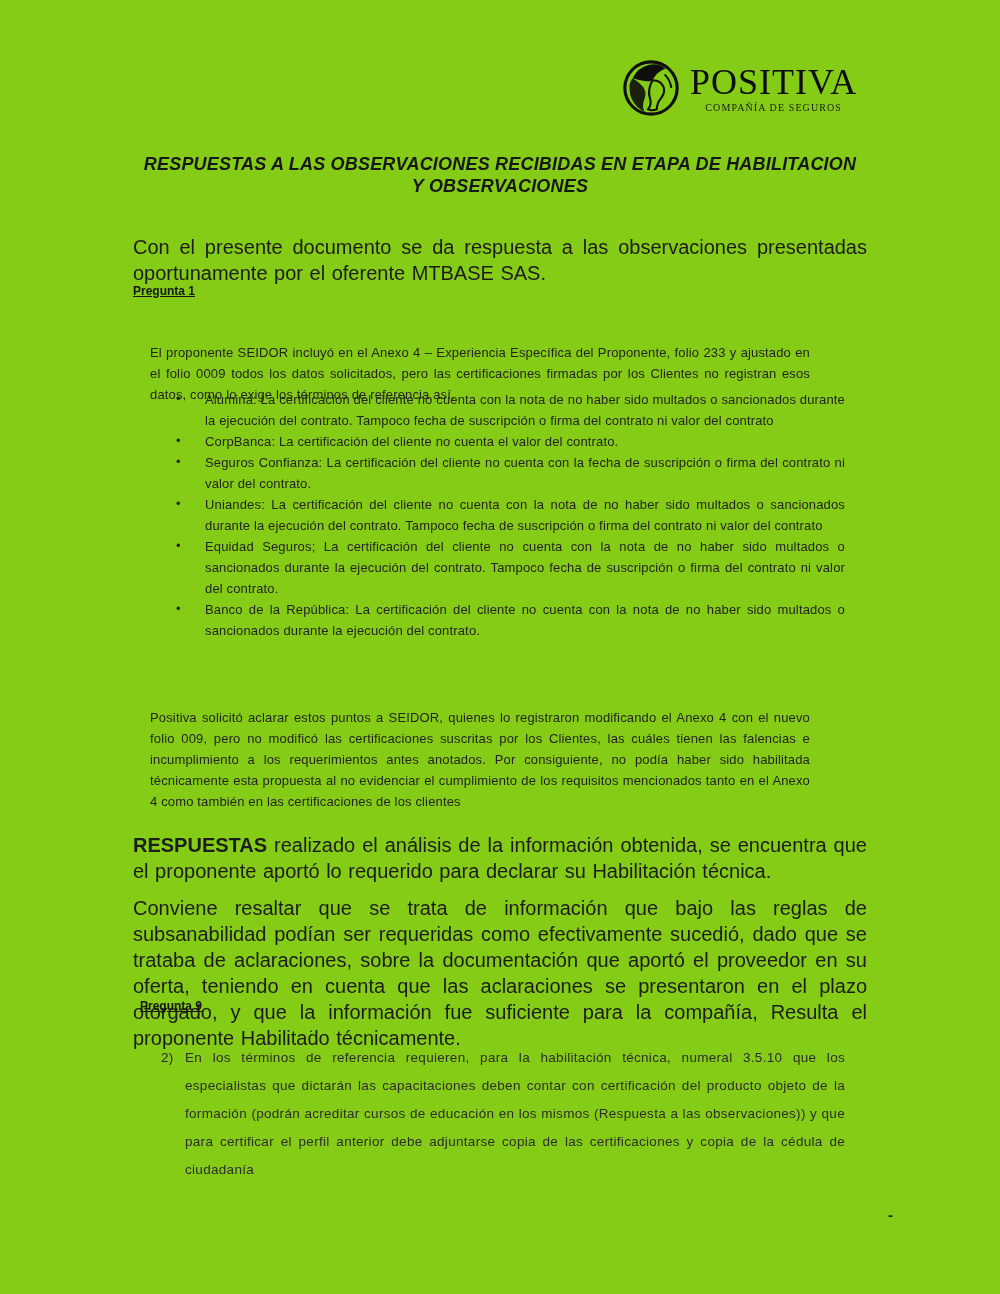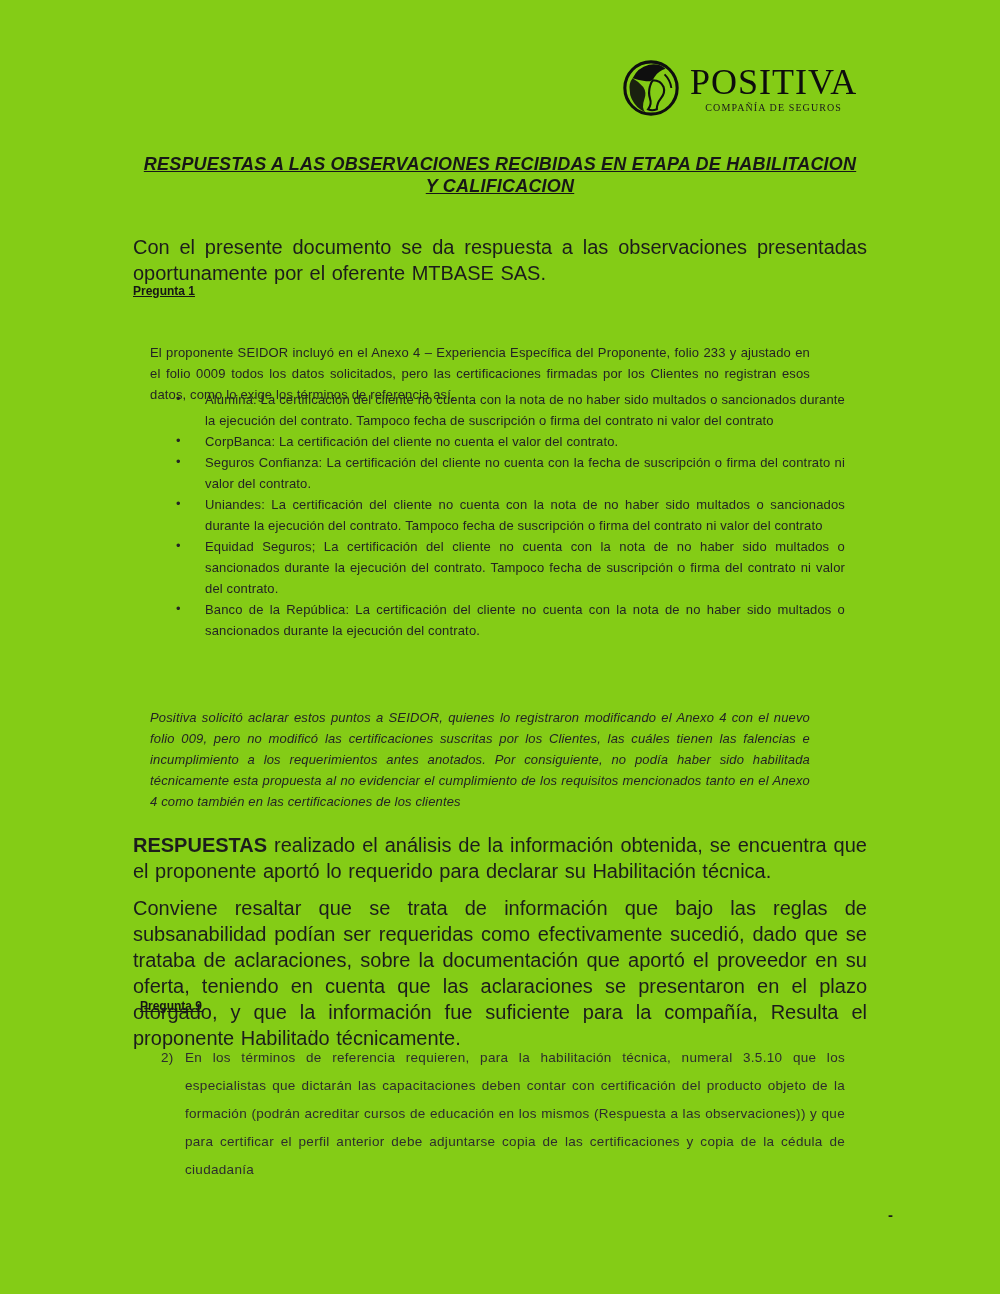--- a/index.html
+++ b/index.html
@@ -48,21 +48,20 @@
   .doc-title {
     top: 153px;
     text-align: center;
     font-size: 18px;
     font-weight: bold;
     font-style: italic;
     line-height: 22px;
     letter-spacing: 0.2px;
     color: #171717;
     filter: blur(0.25px);
-    text-decoration: underline;
   }
   .body-par {
     font-size: 20px;
     line-height: 26px;
     text-align: justify;
     word-spacing: 1px;
     color: #1c1c1c;
     filter: blur(0.25px);
   }
   .intro   { top: 214px; }
@@ -86,21 +85,21 @@
     letter-spacing: 0.15px;
     text-align: justify;
     color: #242424;
     filter: blur(0.35px);
   }
   .quote-intro { top: 329px; }
   .bullet-list { top: 389px; width: 695px; }
   .bullet { position: relative; padding-left: 55px; width: 640px; box-sizing: content-box; }
   .bullet-marker { position: absolute; left: 26px; top: -1px; }
   .bullet-label { font-weight: normal; }
-  .quote-close { top: 694px; font-style: italic; }
+  .quote-close { top: 694px; }
 
   
   .respuesta { top: 812px; }
   .respuesta-label { font-weight: bold; }
   .followup { top: 875px; line-height: 26px; }
 
   
   .q2-item {
     top: 1044px;
     left: 185px;
@@ -135,21 +134,21 @@
       </svg>
     </span>
     <span class="wordmark">
       <span class="brand">POSITIVA</span>
       <span class="tagline">COMPAÑÍA DE SEGUROS</span>
     </span>
   </div>
 
   <div class="abs doc-title">
     <div>RESPUESTAS A LAS OBSERVACIONES RECIBIDAS EN ETAPA DE HABILITACION</div>
-    <div>Y CALIFICACION</div>
+    <div>Y OBSERVACIONES</div>
   </div>
 
   <p class="abs body-par intro">Con el presente documento se da respuesta a las observaciones presentadas oportunamente por el oferente MTBASE SAS.</p>
 
   <div class="abs q-heading h-p1">Pregunta 1</div>
 
   <p class="abs quote quote-intro">El proponente SEIDOR incluyó en el Anexo 4 – Experiencia Específica del Proponente, folio 233 y ajustado en el folio 0009 todos los datos solicitados, pero las certificaciones firmadas por los Clientes no registran esos datos, como lo exige los términos de referencia así,</p>
 
   <div class="abs quote bullet-list">
     <div class="bullet">

